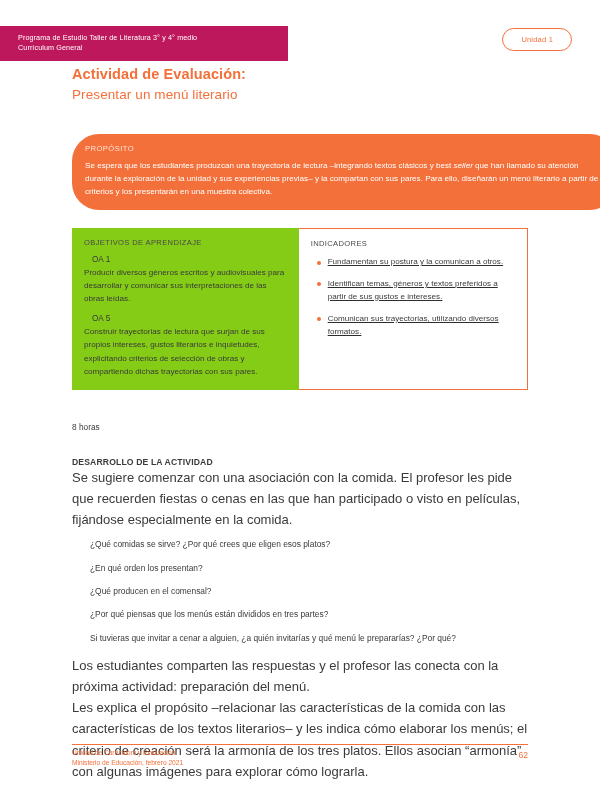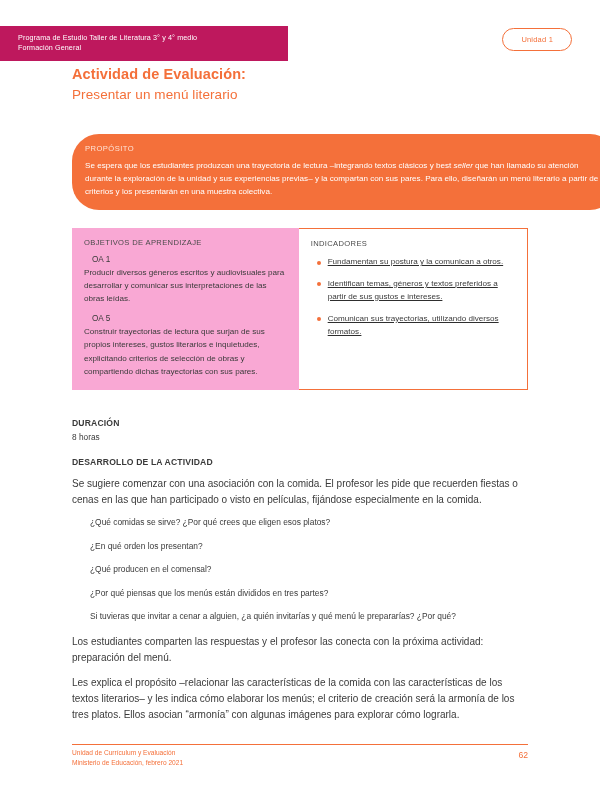--- a/index.html
+++ b/index.html
@@ -94,21 +94,21 @@
   .cols {
     position: absolute;
     top: 228px;
     left: 72px;
     width: 456px;
     display: flex;
     align-items: stretch;
   }
   .col-oa {
     width: 246px;
-    background: #f9a8d4;
+    background: #84cc16;
     box-sizing: border-box;
     padding: 10px 12px 12px 12px;
   }
   .col-ind {
     width: 249px;
     background: #ffffff;
     border: 1px solid #f4703a;
     border-left: none;
     box-sizing: border-box;
     padding: 10px 10px 12px 12px;
@@ -167,24 +167,23 @@
     font-weight: bold;
     color: #3a3a3a;
     letter-spacing: .15px;
   }
   .sec-sub {
     font-size: 8.3px;
     color: #3a3a3a;
     margin-top: 4px;
   }
   .para {
-    font-size: 10px;
+    font-size: 13px;
     line-height: 1.62;
     color: #3a3a3a;
-    margin-top: 9px;
   }
   .qlist {
     margin-top: 8px;
   }
   .qlist div {
     font-size: 8.4px;
     line-height: 1.6;
     color: #3a3a3a;
     padding-left: 18px;
     margin-bottom: 10px;
@@ -214,21 +213,21 @@
     color: #f4703a;
   }
 </style>
 </head>
 <body>
 
 <div class="page">
 
   <div class="header-band">
     <div>Programa de Estudio Taller de Literatura 3° y 4° medio</div>
-    <div>Formación General</div>
+    <div>Currículum General</div>
   </div>
 
   <div class="unit-badge">Unidad 1</div>
 
   <div class="title-wrap">
     <div class="title-line1">Actividad de Evaluación:</div>
     <div class="title-line2">Presentar un menú literario</div>
   </div>
 
   <div class="purpose">
@@ -252,21 +251,20 @@
       <div class="col-head">INDICADORES</div>
       <ul class="ind-list">
         <li>Fundamentan su postura y la comunican a otros.</li>
         <li>Identifican temas, géneros y textos preferidos a partir de sus gustos e intereses.</li>
         <li>Comunican sus trayectorias, utilizando diversos formatos.</li>
       </ul>
     </div>
   </div>
 
   <div class="section" style="top:418px;">
-    <div class="sec-head">DURACIÓN</div>
     <div class="sec-sub">8 horas</div>
   </div>
 
   <div class="section" style="top:457px;">
     <div class="sec-head">DESARROLLO DE LA ACTIVIDAD</div>
     <div class="para">Se sugiere comenzar con una asociación con la comida. El profesor les pide que recuerden fiestas o cenas en las que han participado o visto en películas, fijándose especialmente en la comida.</div>
     <div class="qlist">
       <div>¿Qué comidas se sirve? ¿Por qué crees que eligen esos platos?</div>
       <div>¿En qué orden los presentan?</div>
       <div>¿Qué producen en el comensal?</div>

